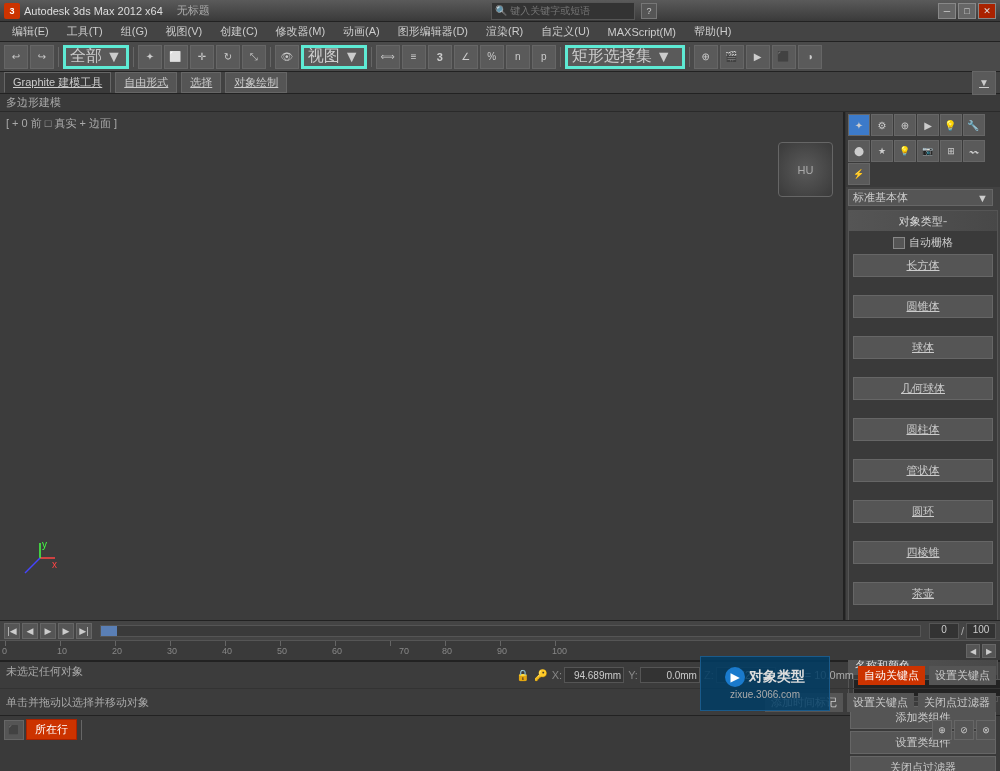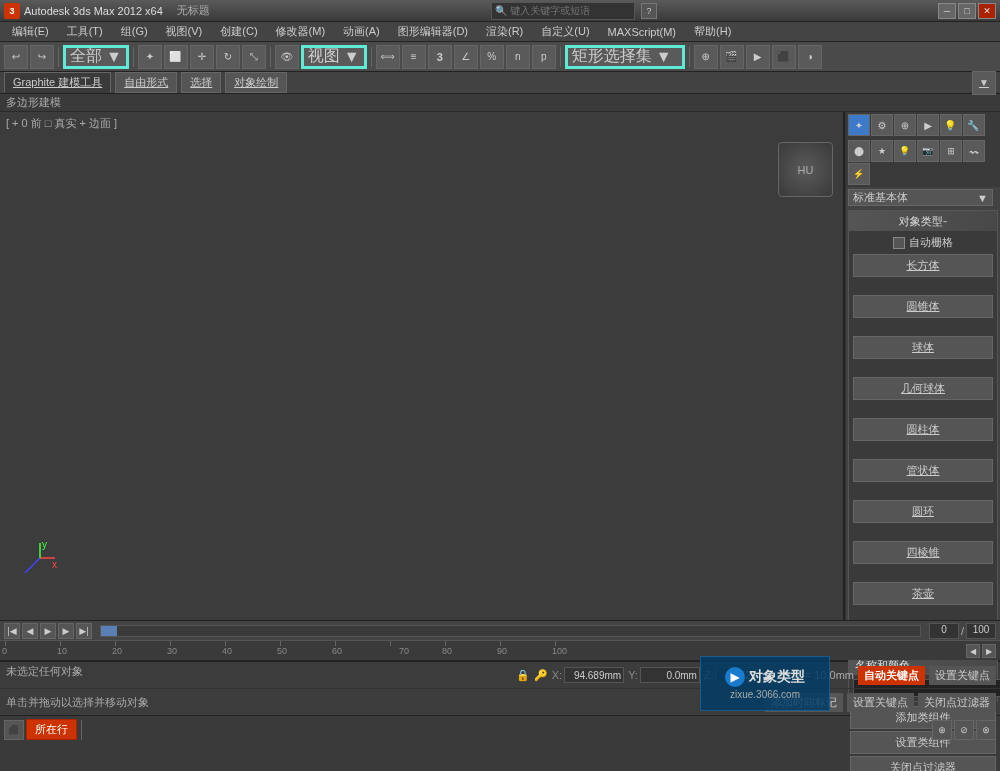--- a/index.html
+++ b/index.html
@@ -835,21 +835,21 @@
       </div>
       <div class="coord-field">
         <span class="coord-label">Y:</span>
         <input type="text" class="coord-input" value="0.0mm" style="">
       </div>
       <div class="coord-field">
         <span class="coord-label">Z:</span>
         <input type="text" class="coord-input" value="24.725mm" style="">
       </div>
       <span class="grid-label">栅格 = 10.0mm</span>
-      <div style="background:#cc3300;color:white;padding:2px 6px;font-size:11px;cursor:pointer;font-weight:bold;">自动关键点</div>
+      <div style="background:#cc3300;color:white;padding:2px 6px;font-size:11px;cursor:pointer;">自动关键点</div>
       <div style="background:#555;color:#ccc;padding:2px 6px;font-size:11px;cursor:pointer;">设置关键点</div>
     </div>
   </div>
   <div id="status-row2">
     <div class="status-left">
       <span>单击并拖动以选择并移动对象</span>
     </div>
     <div class="status-right">
       <div style="background:#555;color:#ccc;padding:2px 6px;font-size:11px;cursor:pointer;">添加时间标记</div>
       <div style="background:#555;color:#ccc;padding:2px 6px;font-size:11px;cursor:pointer;">设置关键点</div>

